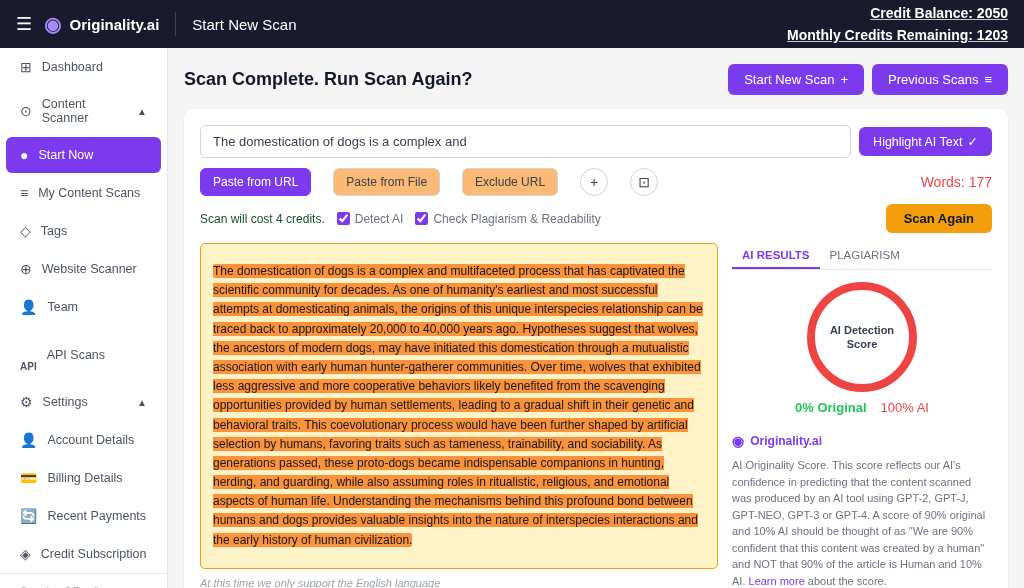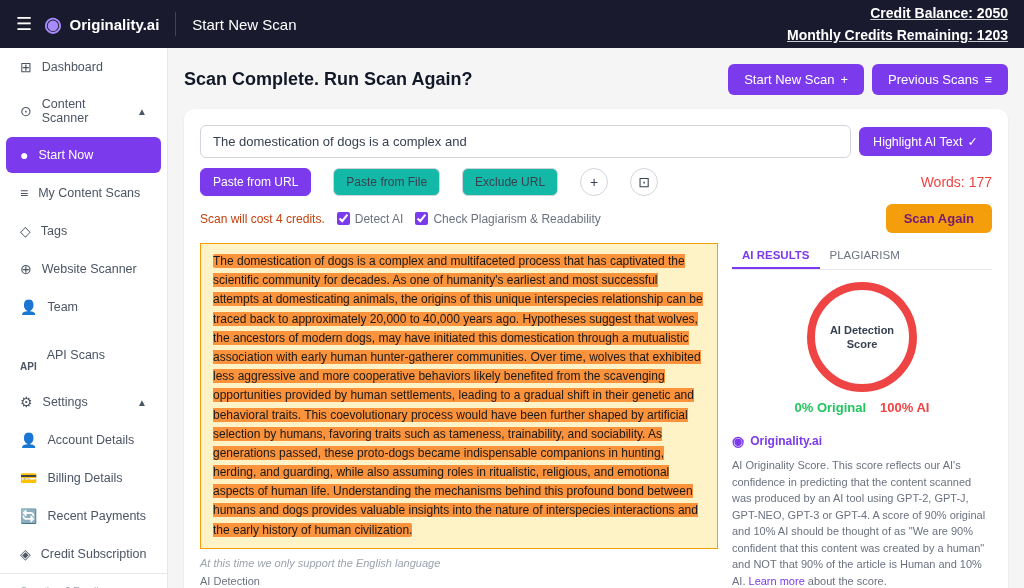--- a/index.html
+++ b/index.html
@@ -35,51 +35,51 @@
     .header-actions { display: flex; gap: 8px; }
     .btn-primary { background: #7c3aed; color: white; border: none; padding: 8px 16px; border-radius: 6px; cursor: pointer; font-size: 13px; font-weight: 500; display: flex; align-items: center; gap: 6px; }
     .btn-secondary { background: #7c3aed; color: white; border: none; padding: 3px 16px; border-radius: 6px; cursor: pointer; font-size: 13px; font-weight: 500; display: flex; align-items: center; gap: 6px; }
 
     
     .scan-card { background: white; border-radius: 10px; padding: 16px; box-shadow: 0 1px 3px rgba(0,0,0,0.08); }
     .scan-input-row { display: flex; align-items: center; gap: 8px; margin-bottom: 10px; }
     .scan-textinput { flex: 1; border: 1.5px solid #d1d5db; border-radius: 6px; padding: 8px 12px; font-size: 13px; color: #374151; }
     .highlight-btn { background: #7c3aed; color: white; border: none; padding: 7px 14px; border-radius: 6px; cursor: pointer; font-size: 12.5px; display: flex; align-items: center; gap: 5px; }
     .action-row { display: flex; align-items: center; gap: 22px; margin-bottom: 8px; flex-wrap: wrap; }
-    .btn-action { background: #14b8a6; border: 1.5px solid #d1d5db; color: #374151; padding: 6px 12px; border-radius: 6px; cursor: pointer; font-size: 12px; font-weight: 500; }
+    .btn-action { background: #fdba74; border: 1.5px solid #d1d5db; color: #374151; padding: 6px 12px; border-radius: 6px; cursor: pointer; font-size: 12px; font-weight: 500; }
     .btn-action.primary-outline { background: #7c3aed; color: white; border-color: #7c3aed; }
     .btn-circle { background: white; border: 1.5px solid #d1d5db; color: #374151; width: 28px; height: 28px; border-radius: 50%; cursor: pointer; display: flex; align-items: center; justify-content: center; font-size: 14px; }
     .words-count { margin-left: auto; font-size: 14px; color: #ef4444; font-weight: 500; }
     .scan-options { display: flex; align-items: center; gap: 12px; margin-bottom: 10px; font-size: 12px; color: #6b7280; }
-    .scan-cost { color: #c2410c; }
+    .scan-cost { color: #14532d; }
     .checkbox-item { display: flex; align-items: center; gap: 5px; cursor: pointer; }
     .checkbox-item input { accent-color: #7c3aed; }
-    .scan-again-btn { margin-left: auto; background: #f59e0b; color: #701a75; border: none; padding: 7px 18px; border-radius: 6px; cursor: pointer; font-size: 13px; font-weight: 600; }
+    .scan-again-btn { margin-left: auto; background: #f59e0b; color: #0f172a; border: none; padding: 7px 18px; border-radius: 6px; cursor: pointer; font-size: 13px; font-weight: 600; }
 
     
     .scan-content { display: flex; gap: 14px; margin-top: 8px; }
     .text-panel { flex: 1; }
     .results-panel { width: 260px; flex-shrink: 0; }
 
     
-    .highlighted-text { background: #fef3c7; border: 1.5px solid #f59e0b; border-radius: 0; padding: 8px 12px; font-size: 12px; line-height: 1.6; color: #374151; min-height: 180px; }
+    .highlighted-text { background: #fef3c7; border: 1.5px solid #f59e0b; border-radius: 5px; padding: 18px 12px; font-size: 12px; line-height: 1.6; color: #374151; min-height: 180px; }
     .highlighted-text mark { background: #fb923c; color: #1a1a1a; border-radius: 2px; }
     .lang-note { font-size: 11px; color: #9ca3af; font-style: italic; margin: 8px 0 6px; }
     .ai-detection-label { font-size: 11px; color: #6b7280; margin-bottom: 3px; }
 
     
     .results-tabs { display: flex; border-bottom: 1px solid #e5e7eb; margin-bottom: 12px; }
     .results-tab { padding: 6px 10px; font-size: 11.5px; color: #6b7280; cursor: pointer; border-bottom: 2px solid transparent; }
     .results-tab.active { color: #7c3aed; border-bottom-color: #7c3aed; font-weight: 600; }
     .score-circle-container { display: flex; flex-direction: column; align-items: center; margin-bottom: 10px; }
     .score-circle { width: 110px; height: 110px; border-radius: 50%; border: 8px solid #ef4444; display: flex; flex-direction: column; align-items: center; justify-content: center; text-align: center; margin-bottom: 8px; }
     .score-circle-text { font-size: 11px; color: #374151; font-weight: 600; line-height: 1.3; }
     .score-row { display: flex; gap: 14px; font-size: 13px; margin-bottom: 8px; }
     .score-original { color: #22c55e; font-weight: 700; }
-    .score-ai { color: #ef4444; font-weight: 700; }
+    .score-ai { color: #ef4444; font-weight: 400; }
     .originality-brand { display: flex; align-items: center; gap: 6px; font-size: 12px; font-weight: 600; color: #7c3aed; margin-bottom: 8px; }
     .brand-icon { color: #7c3aed; font-size: 14px; }
     .score-description { font-size: 11px; color: #6b7280; line-height: 1.5; margin-bottom: 8px; }
     .score-description a { color: #7c3aed; text-decoration: none; }
   </style>
 </head>
 <body>
 
 <div class="topbar">
   <span class="topbar-hamburger">☰</span>

